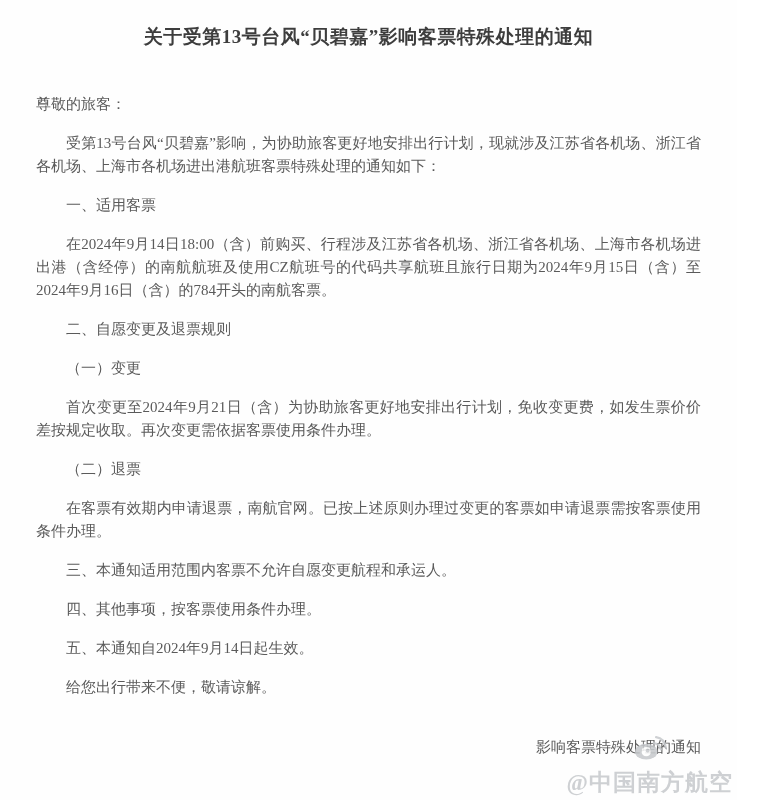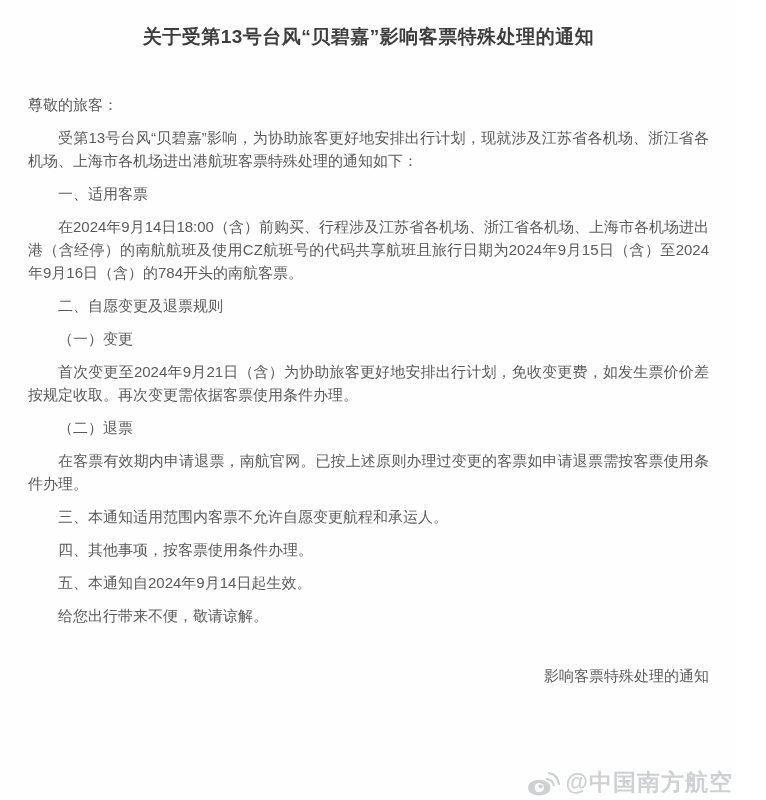--- a/index.html
+++ b/index.html
@@ -5,40 +5,40 @@
   html, body {
     margin: 0;
     padding: 0;
     background: #ffffff;
   }
   .page {
     position: relative;
     width: 737px;
     height: 800px;
     box-sizing: border-box;
-    padding: 0 28px;
+    padding: 0 36px;
     background: #fefefe;
     overflow: hidden;
-    font-family: Liberation Sans, sans-serif;
+    font-family: Liberation Serif, serif;
   }
   .title {
     margin: 0;
     padding-top: 26px;
     text-align: center;
     font-size: 19px;
     line-height: 22px;
     font-weight: bold;
     color: #3d3d3d;
     letter-spacing: 0.5px;
   }
   .content {
     margin-top: 45px;
   }
   .content p {
-    margin: 10px 0;
+    margin: 16px 0;
     font-size: 15px;
     line-height: 23px;
     color: #5a5a5a;
     text-align: justify;
   }
   .content p.indent {
     text-indent: 2em;
   }
   .greeting {
     margin-top: 0 !important;
@@ -53,25 +53,27 @@
     font-size: 15px;
     line-height: 23px;
     color: #5a5a5a;
     text-align: right;
   }
   .watermark {
     position: absolute;
     right: 4px;
     bottom: 2px;
     display: flex;
+    align-items: center;
     gap: 6px;
     color: #c6c9cc;
     opacity: 0.85;
     pointer-events: none;
     white-space: nowrap;
+    flex-direction: column;
   }
   .watermark .wm-text {
     font-size: 23px;
     letter-spacing: 1px;
     font-weight: bold;
   }
   .watermark svg {
     display: block;
   }
 </style>

